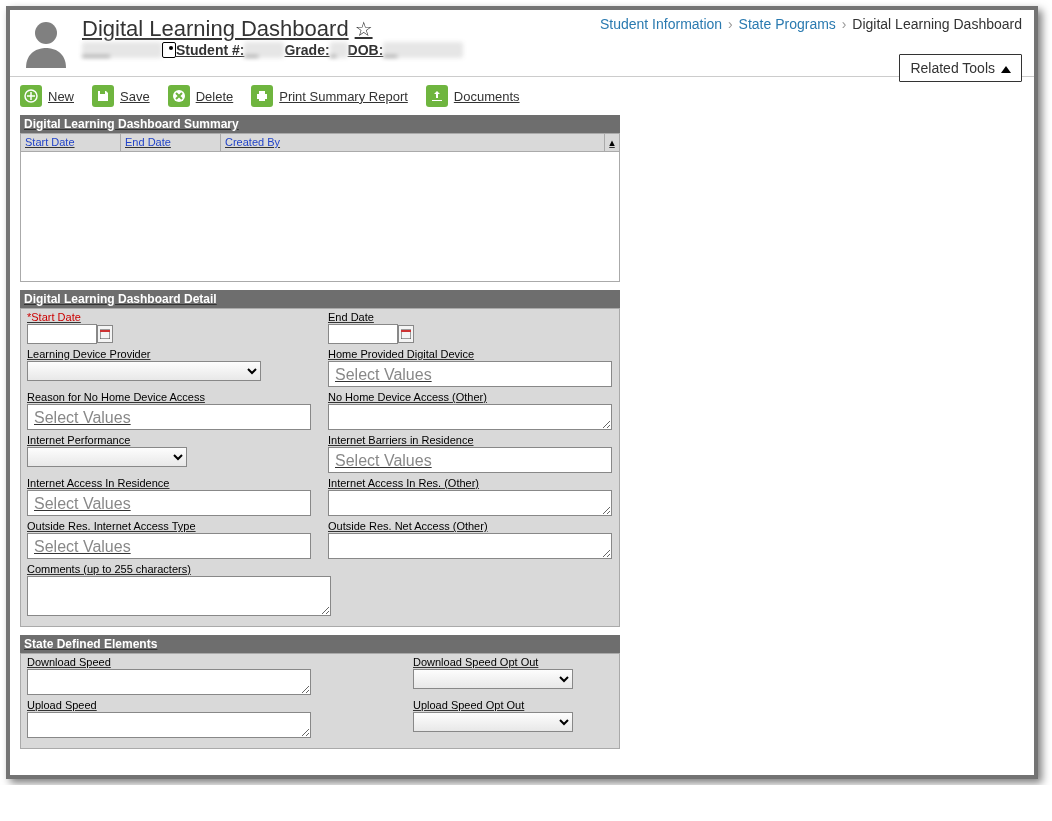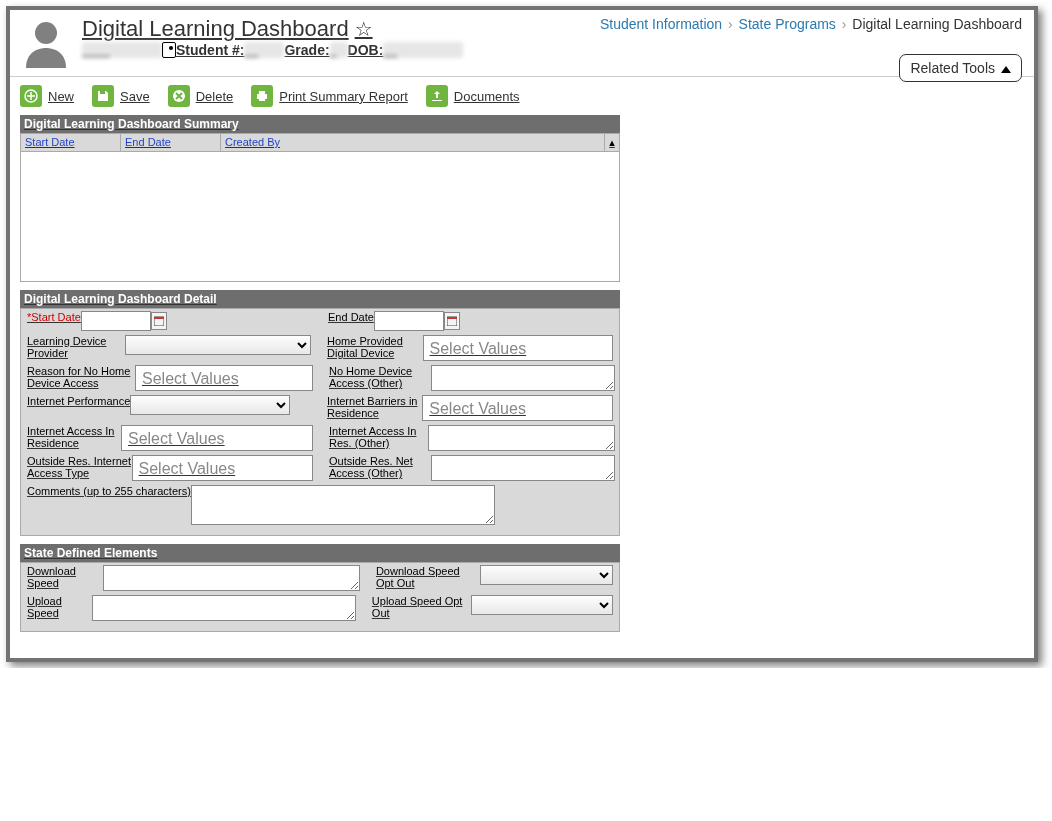--- a/index.html
+++ b/index.html
@@ -36,39 +36,39 @@
   .star { font-size:20px; color:#333; }
   .breadcrumb { position:absolute; right:12px; top:6px; font-size:14px; color:#333;}
   .breadcrumb a { color:#2a7ab0; text-decoration:none; }
   .breadcrumb .sep { color:#999; margin:0 2px;}
   .student-row { display:flex; align-items:center; margin-top:0; font-size:14px; color:#333;}
   .blur { background:#e6e6e6; color:#e6e6e6; border-radius:2px; filter:blur(2px);}
   .blur.sm{ width:40px; height:16px;}
   .blur.md{ width:80px; height:16px;}
   .id-icon { border:1.5px solid #000; width:14px; height:16px; border-radius:2px; position:relative; display:inline-block;}
   .id-icon::after{content:""; position:absolute; right:2px; top:3px; width:4px; height:4px; background:#000; border-radius:50%;}
-  .related-tools { position:absolute; right:12px; top:44px; border:1.5px solid #333; border-radius:7px; padding:5px 10px; font-size:14px; display:flex; align-items:flex-start; gap:6px; background:#fff; cursor:pointer;}
+  .related-tools { position:absolute; right:12px; top:44px; border:1.5px solid #333; border-radius:1px; padding:5px 10px; font-size:14px; display:flex; align-items:flex-start; gap:6px; background:#fff; cursor:pointer;}
   .divider { border:0; border-top:1px solid #ccc; margin:8px 0 0 0;}
   .toolbar { display:flex; gap:18px; padding:8px 10px; align-items:flex-start;}
   .tbtn { display:flex; align-items:center; gap:6px; cursor:pointer; color:#333; font-size:13px;}
   .tbtn .ic { width:22px; height:22px; background:#6fb53f; border-radius:3px; display:flex; align-items:center; justify-content:center;}
   .tbtn .ic svg{ width:14px; height:14px; fill:#fff;}
   .panel { margin:0 10px 8px 10px; width:600px;border-radius:9px;}
   .panel-hdr { background:#6e6e6e; color:#fff; font-weight:bold; font-size:12px; padding:2px 4px;}
   .grid-head { display:flex; background:#d9d9d9; border:1px solid #aaa; font-size:11px;}
   .grid-head .col { padding:2px 4px; border-right:1px solid #aaa;}
   .grid-head .col a{ color:#2143c9; text-decoration:none;}
   .grid-head .c1{ width:100px;}
   .grid-head .c2{ width:100px;}
   .grid-head .c3{ flex:1;}
   .grid-head .arrow{ width:14px; text-align:center; color:#000; border-right:none; cursor:pointer;}
   .grid-body{ height:130px; border:1px solid #aaa; border-top:none; background:#fff;}
   .detail { background:#d9d9d9; border:1px solid #aaa; padding:0 0 8px 0;}
   .row { display:flex; gap:16px; padding:2px 6px;}
-  .cell { display:flex; flex-direction:row; font-size:11px; color:#000;}
+  .cell { display:flex; flex-direction:column; font-size:11px; color:#000;}
   .cell.half{ width:286px;}
   .cell label{ margin-bottom:1px;}
   .req{ color:#c00;}
   .date-wrap{ display:flex; align-items:center;}
   .date-wrap input{ width:70px; height:20px; border:1px solid #888; background:#fff; padding:0 2px;}
   .cal-ic{ width:16px; height:18px; border:1px solid #888; background:#f4f4f4; display:flex; align-items:center; justify-content:center; cursor:pointer;}
   select{ height:20px; border:1px solid #888; background:#fff linear-gradient(#fdfdfd,#e8e8e8);}
   .multi{ height:26px; border:1px solid #888; background:#fff; color:#888; padding:4px 6px; font-size:16px;}
   textarea{ border:1px solid #888; background:#fff; resize:both; font-family:inherit; font-size:12px; padding:2px;}
   .ta-sm{ width:284px; height:26px;}

